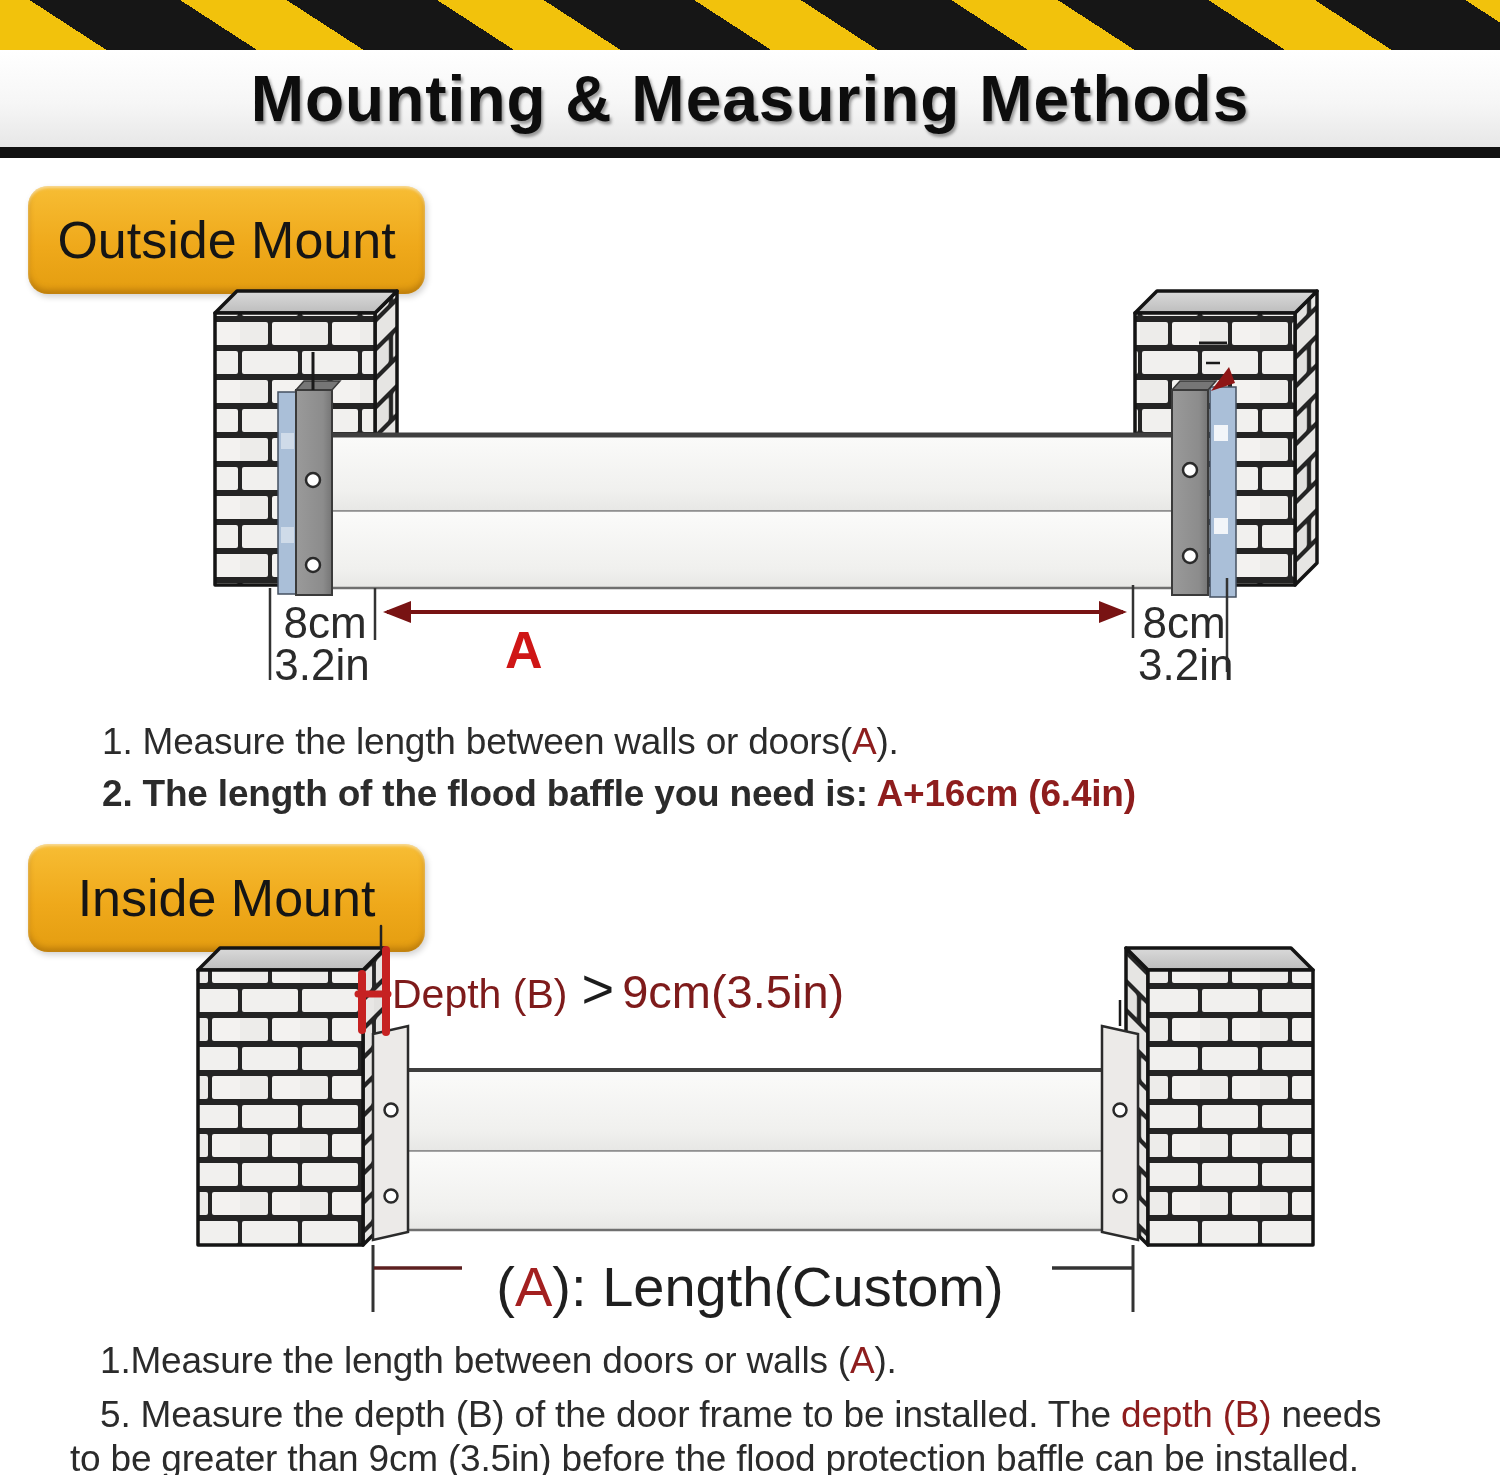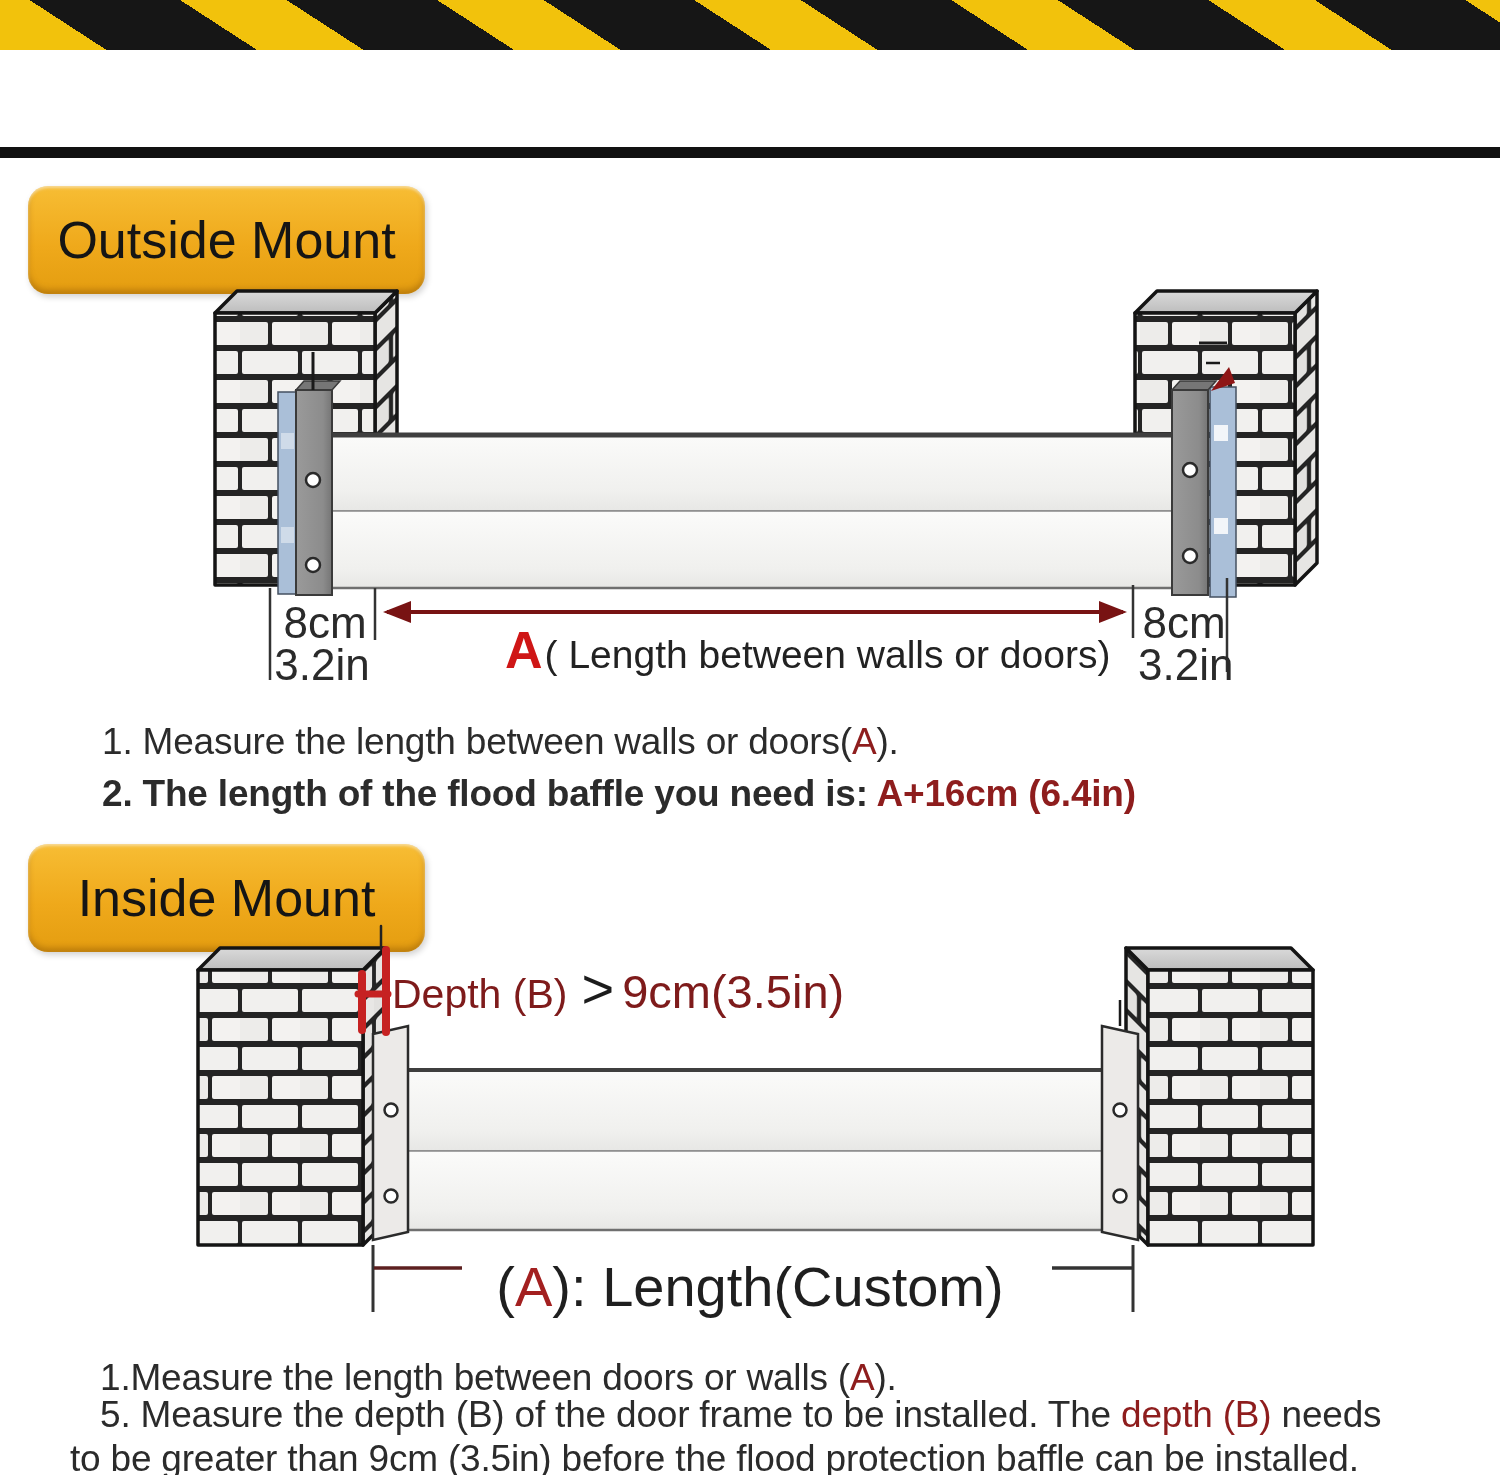--- a/index.html
+++ b/index.html
@@ -52,20 +52,23 @@
   
   .length-label{position:absolute;left:440px;top:1254px;width:620px;text-align:center;font-size:56px;color:#1f1f1f;white-space:nowrap;}
   .length-label .a{color:#a32020;}
 </style>
 </head>
 <body>
 
 <div id="canvas">
 
   <div class="caution-band"></div>
+  <div class="title-band">
+    <div class="title">Mounting &amp; Measuring Methods</div>
+  </div>
   <div class="title-underbar"></div>
 
   <div class="badge outside">
     <span>Outside Mount</span>
   </div>
   <div class="badge inside">
     <span>Inside Mount</span>
   </div>
 
   <svg class="diagram" width="1500" height="1475" viewBox="0 0 1500 1475">
@@ -211,41 +214,40 @@
     </g>
   </svg>
 
   <div class="dim c" style="left:274px;top:598px;width:102px;">8cm</div>
   <div class="dim c" style="left:268px;top:640px;width:108px;">3.2in</div>
   <div class="dim c" style="left:1138px;top:598px;width:92px;">8cm</div>
   <div class="dim c" style="left:1138px;top:640px;width:92px;">3.2in</div>
 
   <div class="span-label">
     <span class="letter">A</span>
-    <span class="rest">( Length between walls or doors)</span>
   </div>
 
   <div class="step" style="left:102px;top:721px;">
     <span>1. Measure the length between walls or doors(</span><span class="red-letter">A</span><span>).</span>
   </div>
   <div class="step" style="left:102px;top:773px;font-weight:bold;">
     <span>2. The length of the flood baffle you need is: </span><span class="maroon">A+16cm (6.4in)</span>
   </div>
 
   <div class="depth-note">
     <span class="lbl">Depth (B)</span>
     <span class="sym">&gt;</span>
     <span class="val">9cm(3.5in)</span>
   </div>
 
   <div class="length-label">
     <span>(</span><span class="a">A</span><span>): Length(Custom)</span>
   </div>
 
-  <div class="step" style="left:100px;top:1340px;margin-top:17px;">
+  <div class="step" style="left:100px;top:1340px;">
     <span>1.Measure the length between doors or walls (</span><span class="red-letter">A</span><span>).</span>
   </div>
   <div class="step" style="left:100px;top:1394px;">
     <span>5. Measure the depth (B) of the door frame to be installed. The </span><span class="maroon">depth (B)</span><span> needs</span>
   </div>
   <div class="step" style="left:70px;top:1438px;">to be greater than 9cm (3.5in) before the flood protection baffle can be installed.</div>
 
 </div>
 
 </body></html>

